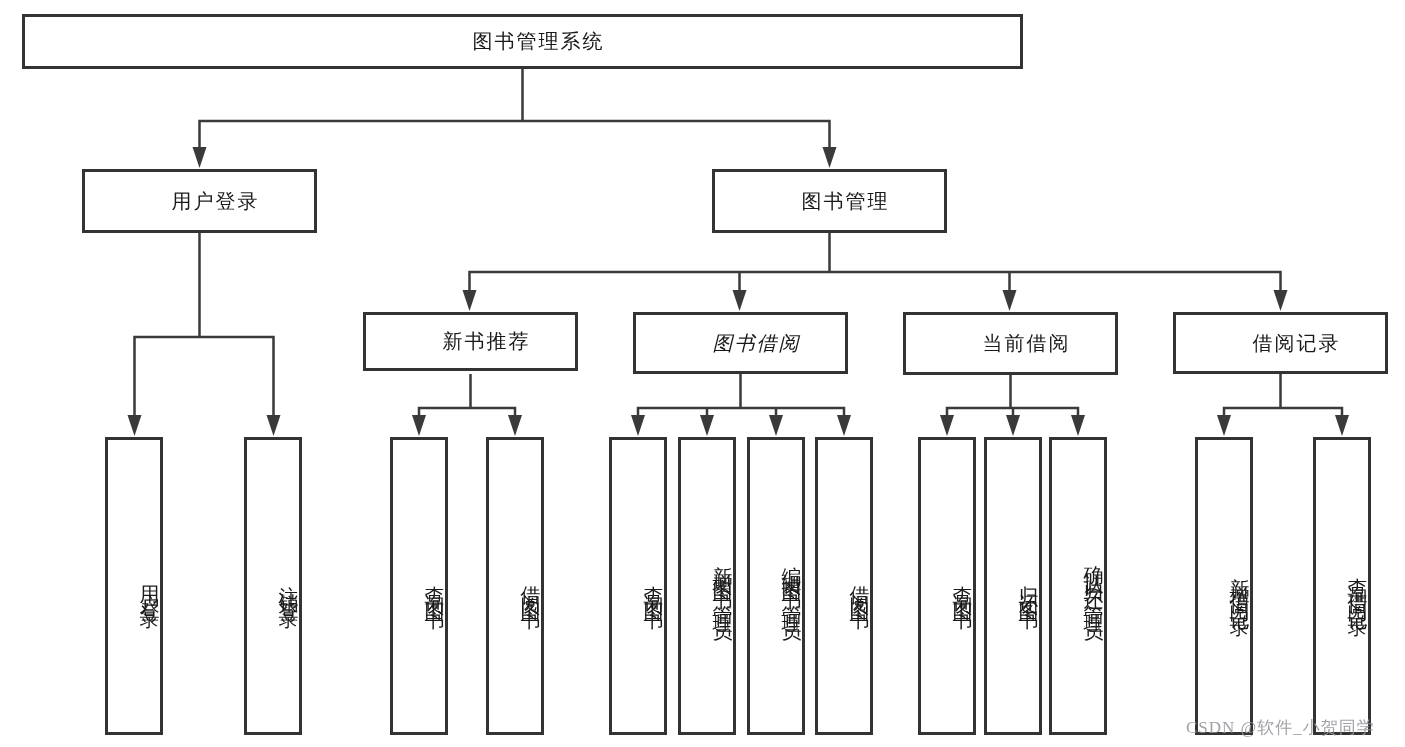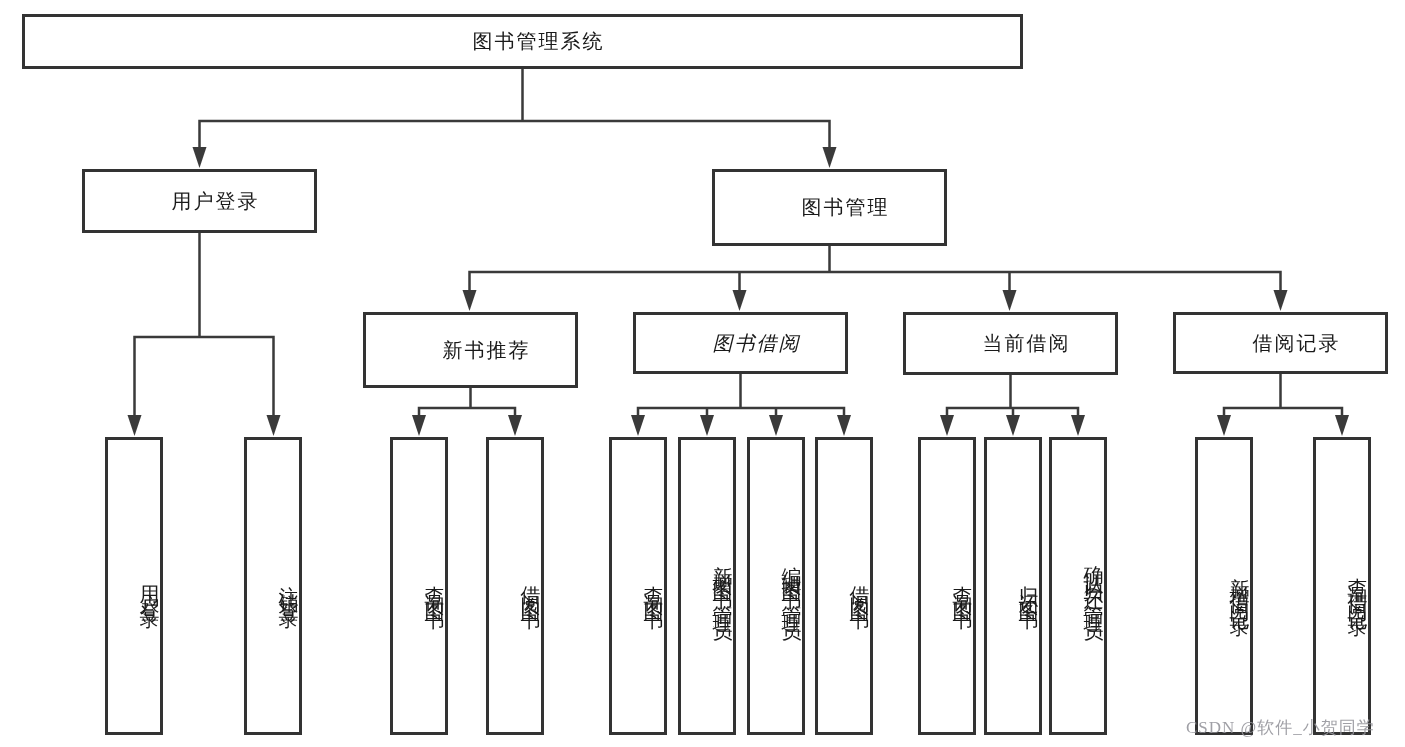--- a/index.html
+++ b/index.html
@@ -107,25 +107,25 @@
     </g>
   </svg>
 
   <div class="node hbox" style="left:22px; top:14px; width:1001px; height:55px;">
     <span>图书管理系统</span>
   </div>
 
   <div class="node hbox" style="left:82px; top:169px; width:235px; height:64px;">
     <span>用户登录</span>
   </div>
-  <div class="node hbox" style="left:712px; top:169px; width:235px; height:77px;">
+  <div class="node hbox" style="left:712px; top:169px; width:235px; height:64px;">
     <span>图书管理</span>
   </div>
 
-  <div class="node hbox" style="left:363px; top:312px; width:215px; height:76px;">
+  <div class="node hbox" style="left:363px; top:312px; width:215px; height:59px;">
     <span>新书推荐</span>
   </div>
   <div class="node hbox" style="left:633px; top:312px; width:215px; height:62px;font-style:italic;">
     <span>图书借阅</span>
   </div>
   <div class="node hbox" style="left:903px; top:312px; width:215px; height:63px;">
     <span>当前借阅</span>
   </div>
   <div class="node hbox" style="left:1173px; top:312px; width:215px; height:62px;">
     <span>借阅记录</span>

